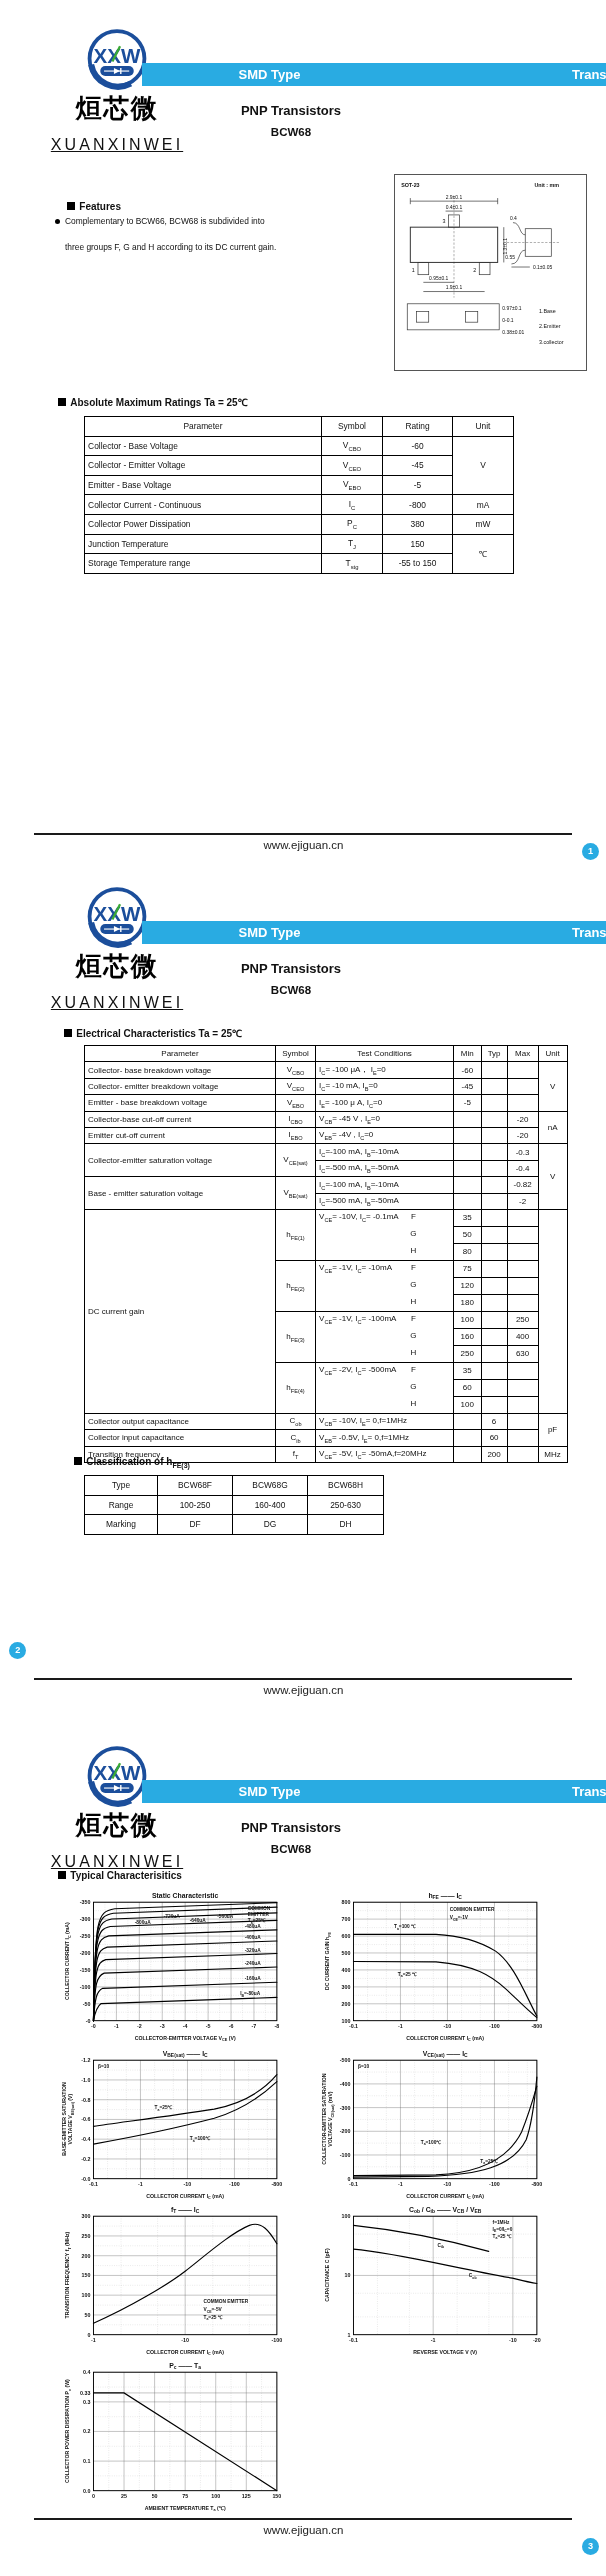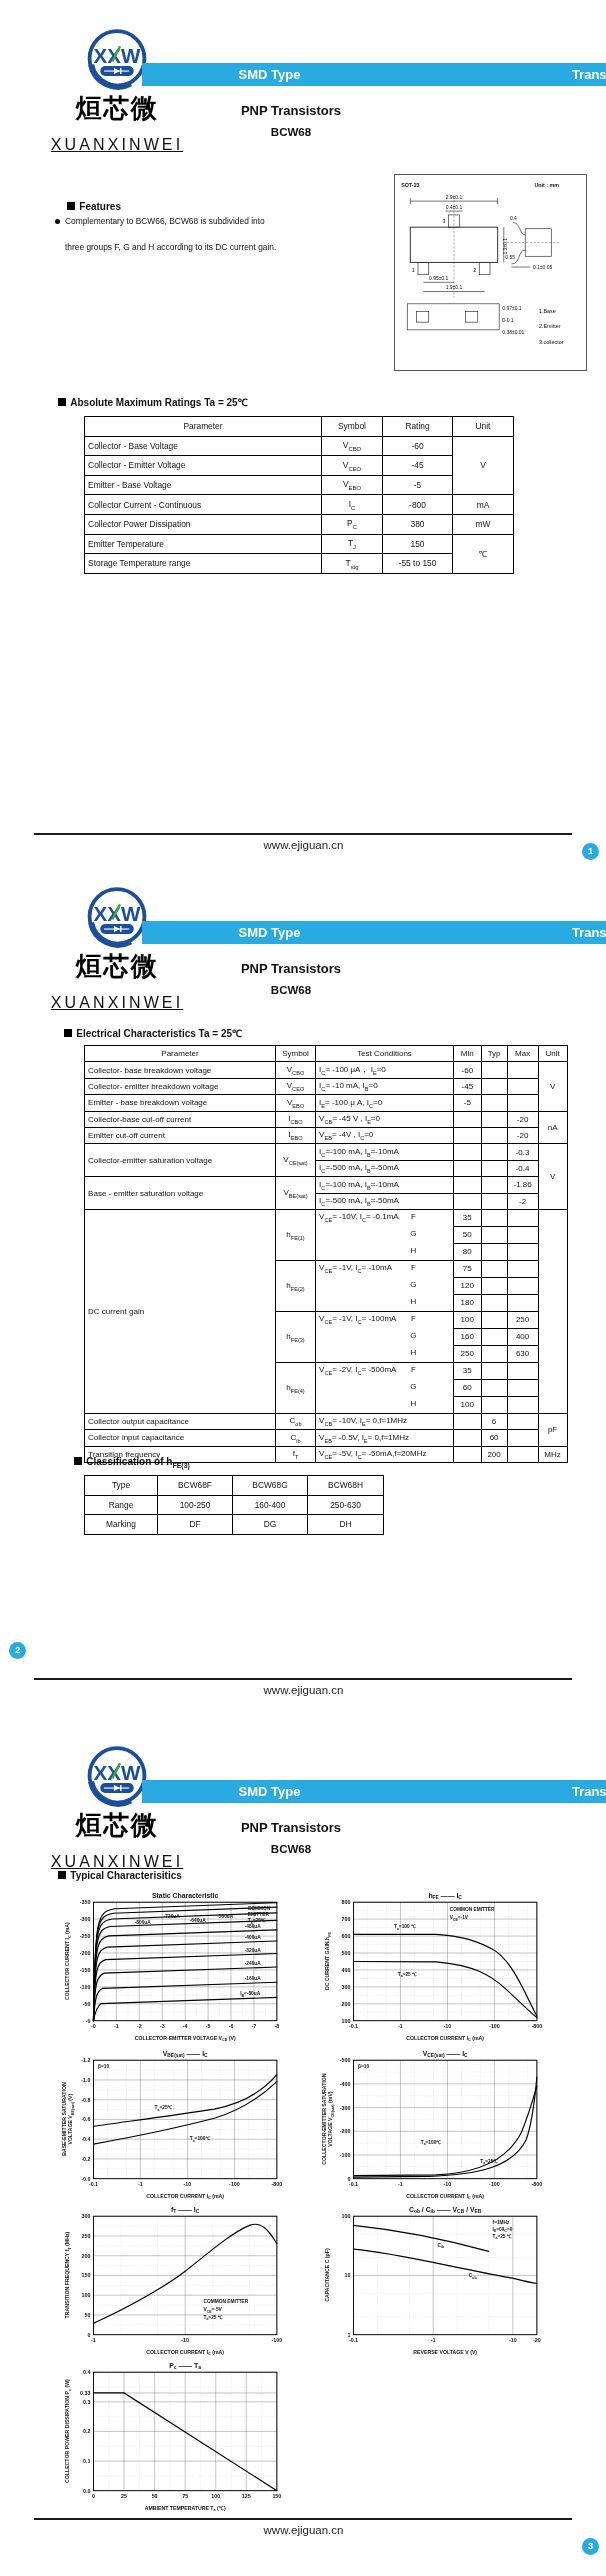--- a/index.html
+++ b/index.html
@@ -179,21 +179,21 @@
             <td class="c">-800</td>
             <td class="c">mA</td>
           </tr>
       <tr>
             <td>Collector Power Dissipation</td>
             <td class="c">P<sub>C</sub></td>
             <td class="c">380</td>
             <td class="c">mW</td>
           </tr>
       <tr>
-            <td>Emitter Temperature</td>
+            <td>Junction Temperature</td>
             <td class="c">T<sub>J</sub></td>
             <td class="c">150</td>
             <td class="c" rowspan="2">℃</td>
           </tr>
       <tr>
             <td>Storage Temperature range</td>
             <td class="c">T<sub>stg</sub></td>
             <td class="c">-55 to 150</td>
           </tr>
     </tbody>
@@ -306,21 +306,21 @@
             <td></td>
             <td></td>
             <td class="c">-0.4</td>
           </tr>
       <tr>
             <td class="tk" rowspan="2">Base - emitter saturation voltage</td>
             <td class="c tk" rowspan="2">V<sub>BE(sat)</sub></td>
             <td class="tk">I<sub>C</sub>=-100 mA, I<sub>B</sub>=-10mA</td>
             <td class="tk"></td>
             <td class="tk"></td>
-            <td class="c tk">-1.86</td>
+            <td class="c tk">-0.82</td>
           </tr>
       <tr>
             <td>I<sub>C</sub>=-500 mA, I<sub>B</sub>=-50mA</td>
             <td></td>
             <td></td>
             <td class="c">-2</td>
           </tr>
 
       <tr style="height:17px;">
             <td class="tk" rowspan="12">DC current gain</td>

